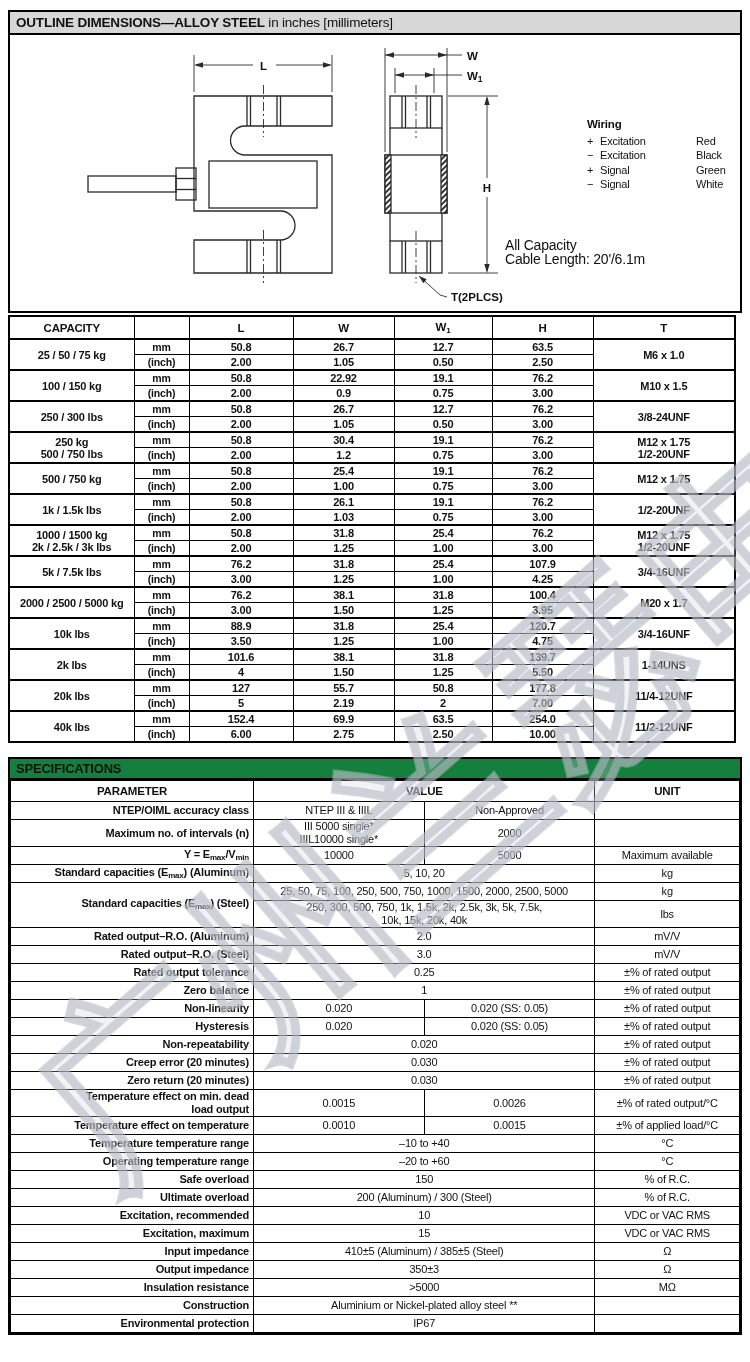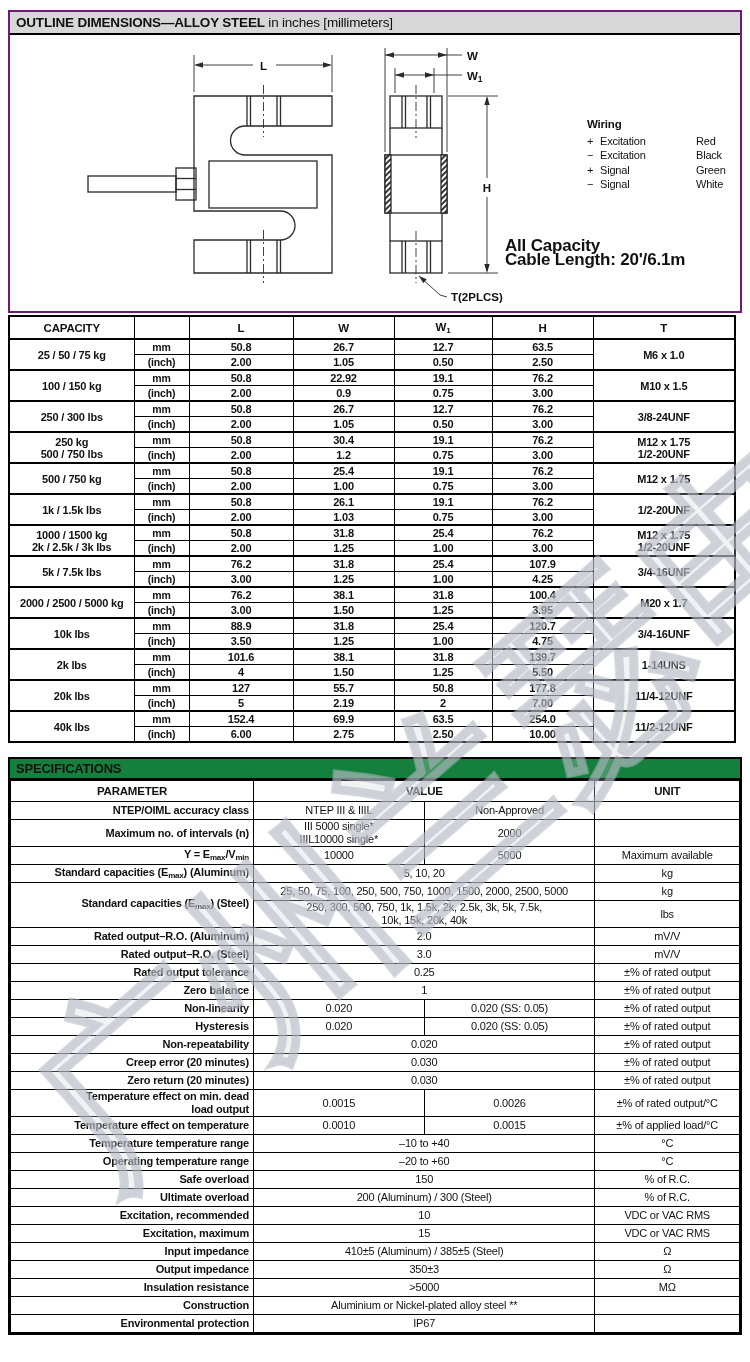--- a/index.html
+++ b/index.html
@@ -14,35 +14,35 @@
   .watermark {
     position:absolute; left:-20px; top:1040px; z-index:4;
     transform:rotate(-41deg); transform-origin:0 0;
     font-size:195px; font-weight:bold; white-space:nowrap; letter-spacing:6px;
     color:rgba(203,208,216,0.28);
     -webkit-text-stroke:3px rgba(176,182,193,0.55);
     pointer-events:none;
   }
 
   
-  .outline-section { border:2px solid #701a75; background:#fff; position:relative; z-index:2; }
+  .outline-section { border:2px solid #000000; background:#fff; position:relative; z-index:2; }
   .title-bar {
     height:20px; line-height:20px; background:#d7d7d7; border-bottom:2px solid #000;
     padding:1px 6px 0 6px; font-size:13.5px; letter-spacing:-0.2px; white-space:nowrap;
   }
   .title-bar .b { font-weight:bold; }
   .drawing-area { position:relative; height:276px; background:#fff; }
   .drawing-area svg { position:absolute; left:0; top:0; }
 
   .wiring { position:absolute; left:577px; top:82px; font-size:11px; line-height:14.5px; letter-spacing:-0.2px; }
   .wiring .w-title { font-weight:bold; font-size:11.5px; margin-bottom:2px; }
   .wiring .w-row { display:flex; }
   .wiring .w-sign { width:13px; }
   .wiring .w-name { width:96px; }
-  .cable-note { position:absolute; left:495px; top:204px; font-size:17px; font-weight:bold; line-height:13.5px; letter-spacing:-0.2px; }
+  .cable-note { position:absolute; left:495px; top:204px; font-size:14px; font-weight:normal; line-height:13.5px; letter-spacing:-0.2px; }
 
   
   .dim-table {
     width:580px; margin-top:2px; border-collapse:collapse; table-layout:fixed;
     position:relative; z-index:2; background:transparent; letter-spacing:-0.2px;
   }
   .dim-table th, .dim-table td { border:1px solid #000; text-align:center; overflow:hidden; }
   .dim-table { border:2px solid #000; }
   .dim-table th { height:21px; font-size:11.5px; padding:0; }
   .dim-table td { height:14px; font-size:11px; font-weight:bold; line-height:12px; padding:0 2px; white-space:pre-line; }

